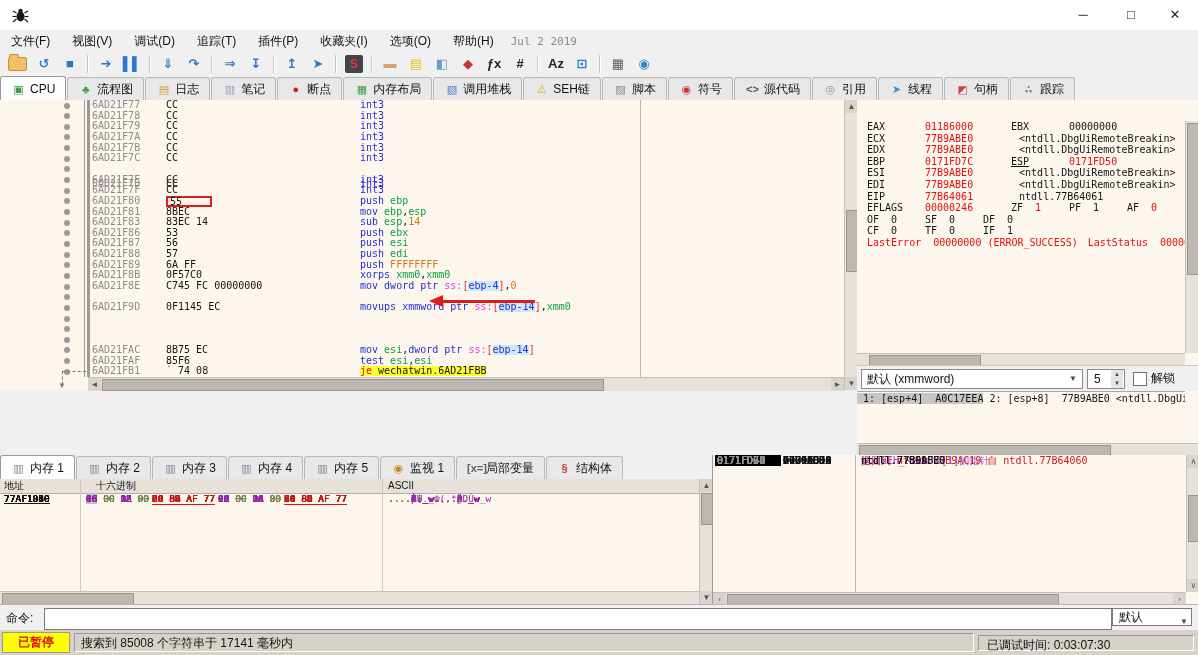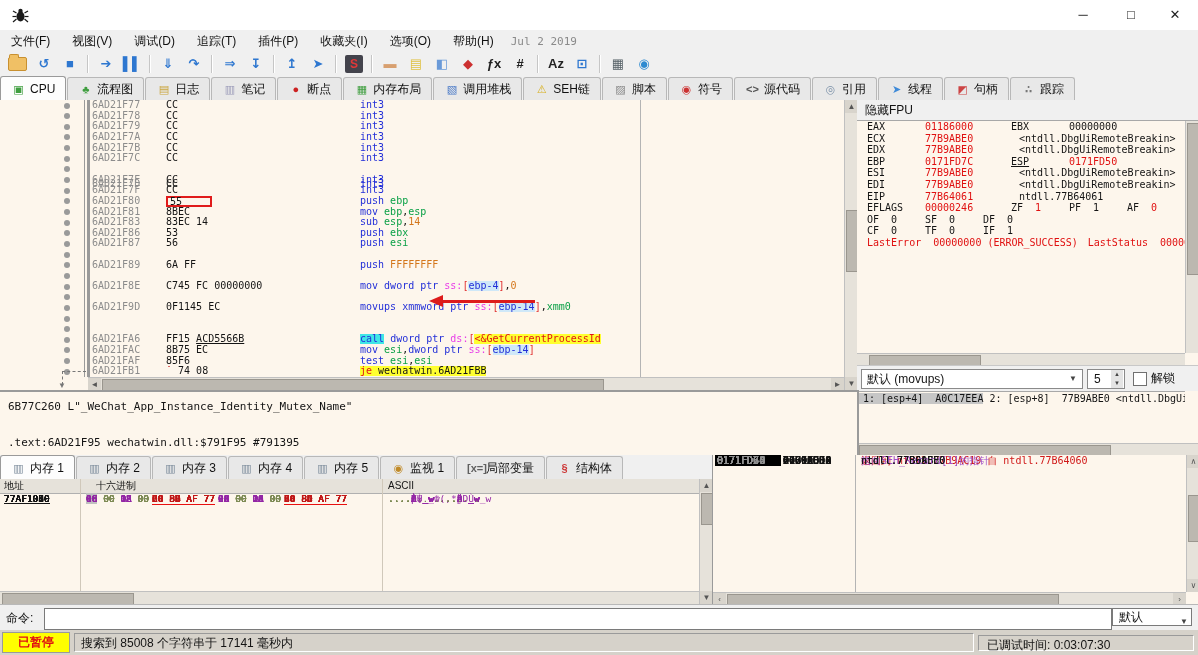--- a/index.html
+++ b/index.html
@@ -372,39 +372,44 @@
         <span class="dis-row mono" style="top: 127.8px;">
           <span class="d-addr">6AD21F86</span>
           <span class="d-bytes"><span class="sg-t">53</span></span>
           <span class="d-instr"><span class="sg-m">push </span><span class="sg-r">ebx</span></span>
         </span>
         <span class="dis-row mono" style="top: 138.45px;">
           <span class="d-addr">6AD21F87</span>
           <span class="d-bytes"><span class="sg-t">56</span></span>
           <span class="d-instr"><span class="sg-m">push </span><span class="sg-r">esi</span></span>
         </span>
+        <span class="dis-row mono" style="top: 149.1px;">
+          <span class="d-addr">6AD21F88</span>
+          <span class="d-bytes"><span class="sg-t">57</span></span>
+          <span class="d-instr"><span class="sg-m">push </span><span class="sg-r">edi</span></span>
+        </span>
         <span class="dis-row mono" style="top: 159.75px;">
           <span class="d-addr">6AD21F89</span>
           <span class="d-bytes"><span class="sg-t">6A FF</span></span>
           <span class="d-instr"><span class="sg-m">push </span><span class="sg-n">FFFFFFFF</span></span>
         </span>
+        <span class="dis-row mono" style="top: 170.4px;">
+          <span class="d-addr">6AD21F8B</span>
+          <span class="d-bytes"><span class="sg-t">0F57C0</span></span>
+          <span class="d-instr"><span class="sg-m">xorps </span><span class="sg-r">xmm0</span><span class="sg-t">,</span><span class="sg-r">xmm0</span></span>
+        </span>
         <span class="dis-row mono" style="top: 181.05px;">
           <span class="d-addr">6AD21F8E</span>
           <span class="d-bytes"><span class="sg-t">C745 FC 00000000</span></span>
           <span class="d-instr"><span class="sg-m">mov </span><span class="sg-m">dword ptr </span><span class="sg-s">ss:</span><span class="sg-b">[</span><span class="sg-e">ebp-4</span><span class="sg-b">]</span><span class="sg-t">,</span><span class="sg-n">0</span></span>
         </span>
         <span class="dis-row mono" style="top: 202px;">
           <span class="d-addr">6AD21F9D</span>
           <span class="d-bytes"><span class="sg-t">0F1145 EC</span></span>
           <span class="d-instr"><span class="sg-m">movups </span><span class="sg-m">xmmword ptr </span><span class="sg-s">ss:</span><span class="sg-b">[</span><span class="sg-e">ebp-14</span><span class="sg-b">]</span><span class="sg-t">,</span><span class="sg-r">xmm0</span></span>
-        </span>
-        <span class="dis-row mono" style="top: 234.3px;">
-          <span class="d-addr">6AD21FA6</span>
-          <span class="d-bytes"><span class="sg-t">FF15 </span><span class="sg-u">ACD5566B</span></span>
-          <span class="d-instr"><span class="sg-C">call</span><span class="sg-t"> </span><span class="sg-m">dword ptr </span><span class="sg-s">ds:</span><span class="sg-b">[</span><span class="sg-Y">&lt;&amp;GetCurrentProcessId</span></span>
         </span>
         <span class="dis-row mono" style="top: 244.95px;">
           <span class="d-addr">6AD21FAC</span>
           <span class="d-bytes"><span class="sg-t">8B75 EC</span></span>
           <span class="d-instr"><span class="sg-m">mov </span><span class="sg-r">esi</span><span class="sg-t">,</span><span class="sg-m">dword ptr </span><span class="sg-s">ss:</span><span class="sg-b">[</span><span class="sg-e">ebp-14</span><span class="sg-b">]</span></span>
         </span>
         <span class="dis-row mono" style="top: 255.6px;">
           <span class="d-addr">6AD21FAF</span>
           <span class="d-bytes"><span class="sg-t">85F6</span></span>
           <span class="d-instr"><span class="sg-m">test </span><span class="sg-r">esi</span><span class="sg-t">,</span><span class="sg-r">esi</span></span>
@@ -427,53 +432,48 @@
       <div class="sb-btn" style="bottom:0">▼</div>
     </div>
     <div id="dis-hscroll" class="hscroll">
       <div class="sb-btn" style="left:0">◄</div>
       <div class="sb-thumbh" style="left:14px;width:500px"></div>
       <div class="sb-btn" style="right:0">►</div>
     </div>
   </div>
 
   <div id="regs">
-    <div id="fpu-bar">隐藏FPU</div>
     <div id="reg-rows" class="mono"><span class="reg-row"><span class="rn">EAX</span><span class="rv red">01186000</span></span><span class="reg-row"><span class="rn">EBX</span><span class="rv blk">00000000</span></span><span class="reg-row"><span class="rn">ECX</span><span class="rv red">77B9ABE0</span><span class="rsym">   &lt;ntdll.DbgUiRemoteBreakin&gt;</span></span><span class="reg-row"><span class="rn">EDX</span><span class="rv red">77B9ABE0</span><span class="rsym">   &lt;ntdll.DbgUiRemoteBreakin&gt;</span></span><span class="reg-row"><span class="rn">EBP</span><span class="rv red">0171FD7C</span></span><span class="reg-row"><span class="rn uline">ESP</span><span class="rv red">0171FD50</span></span><span class="reg-row"><span class="rn">ESI</span><span class="rv red">77B9ABE0</span><span class="rsym">   &lt;ntdll.DbgUiRemoteBreakin&gt;</span></span><span class="reg-row"><span class="rn">EDI</span><span class="rv red">77B9ABE0</span><span class="rsym">   &lt;ntdll.DbgUiRemoteBreakin&gt;</span></span><span class="reg-row"></span><span class="reg-row"><span class="rn">EIP</span><span class="rv red">77B64061</span><span class="rsym">   ntdll.77B64061</span></span><span class="reg-row"></span><span class="reg-row"><span class="rn">EFLAGS</span><span class="rv red">00000246</span></span><span class="reg-row"><span class="fl-n">ZF</span><span class="fl-v red">1</span><span class="fl-n">PF</span><span class="fl-v blk">1</span><span class="fl-n">AF</span><span class="fl-v red">0</span></span><span class="reg-row"><span class="fl-n">OF</span><span class="fl-v blk">0</span><span class="fl-n">SF</span><span class="fl-v blk">0</span><span class="fl-n">DF</span><span class="fl-v blk">0</span></span><span class="reg-row"><span class="fl-n">CF</span><span class="fl-v blk">0</span><span class="fl-n">TF</span><span class="fl-v blk">0</span><span class="fl-n">IF</span><span class="fl-v blk">1</span></span><span class="reg-row"></span><span class="reg-row"><span class="red">LastError  </span><span class="red">00000000 (ERROR_SUCCESS)</span></span><span class="reg-row"><span class="red">LastStatus  </span><span class="red">00000000 (STATUS_SUCCESS)</span></span></div>
     <div class="vscroll">
       <div class="sb-thumbv" style="top:2px;height:150px"></div>
     </div>
     <div id="reg-hscroll" class="hscroll">
       <div class="sb-thumbh" style="left:12px;width:110px"></div>
     </div>
     <div id="conv-bar">
       <div id="conv-select">
-        <span>默认 (movups)</span>
+        <span>默认 (xmmword)</span>
         <span class="dd">▼</span>
       </div>
       <div id="conv-spin">
         <span>5</span>
         <span class="up">▲</span>
         <span class="dn">▼</span>
       </div>
       <div id="conv-unlock">
         <span class="cb"></span>
         <span>解锁</span>
       </div>
     </div>
     <div id="args-rows" class="mono"><span class="arg-row sel">1: [esp+4]  A0C17EEA</span><span class="arg-row">2: [esp+8]  77B9ABE0 &lt;ntdll.DbgUiRemoteBreakin&gt;</span></div>
     <div id="args-hscroll" class="hscroll">
       <div class="sb-thumbh" style="left:2px;width:250px"></div>
     </div>
   </div>
 
-  <div id="infopane" class="mono">
-    <div id="info-line1">6B77C260 L"_WeChat_App_Instance_Identity_Mutex_Name"</div>
-    <div id="info-line2">.text:6AD21F95 wechatwin.dll:$791F95 #791395</div>
-  </div>
 
   <div id="tabbar-bottom" class="tabbar">
       <span class="tab active">
         <span class="tico" style="color: rgb(122, 138, 154);">▥</span>
         <span>内存 1</span>
       </span>
       <span class="tab">
         <span class="tico" style="color: rgb(122, 138, 154);">▥</span>
         <span>内存 2</span>
       </span>

